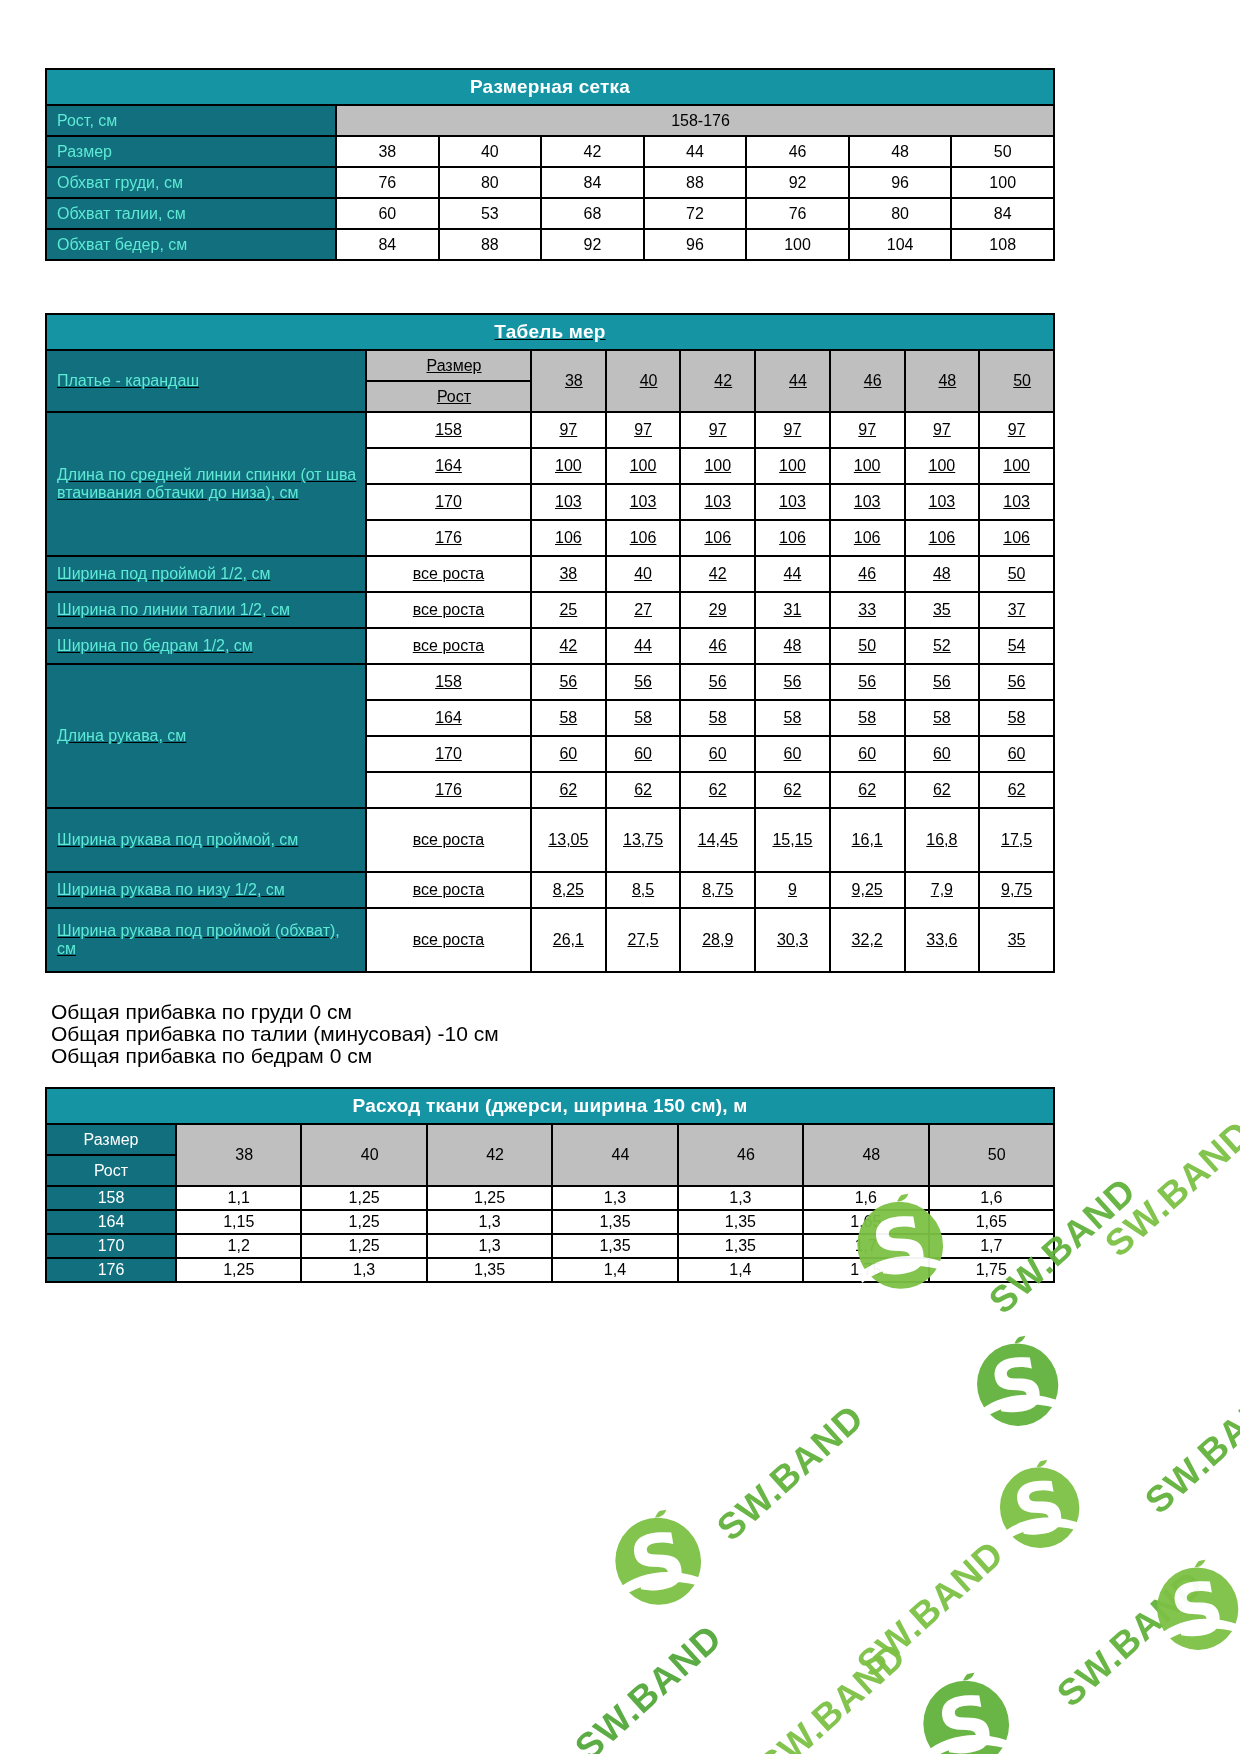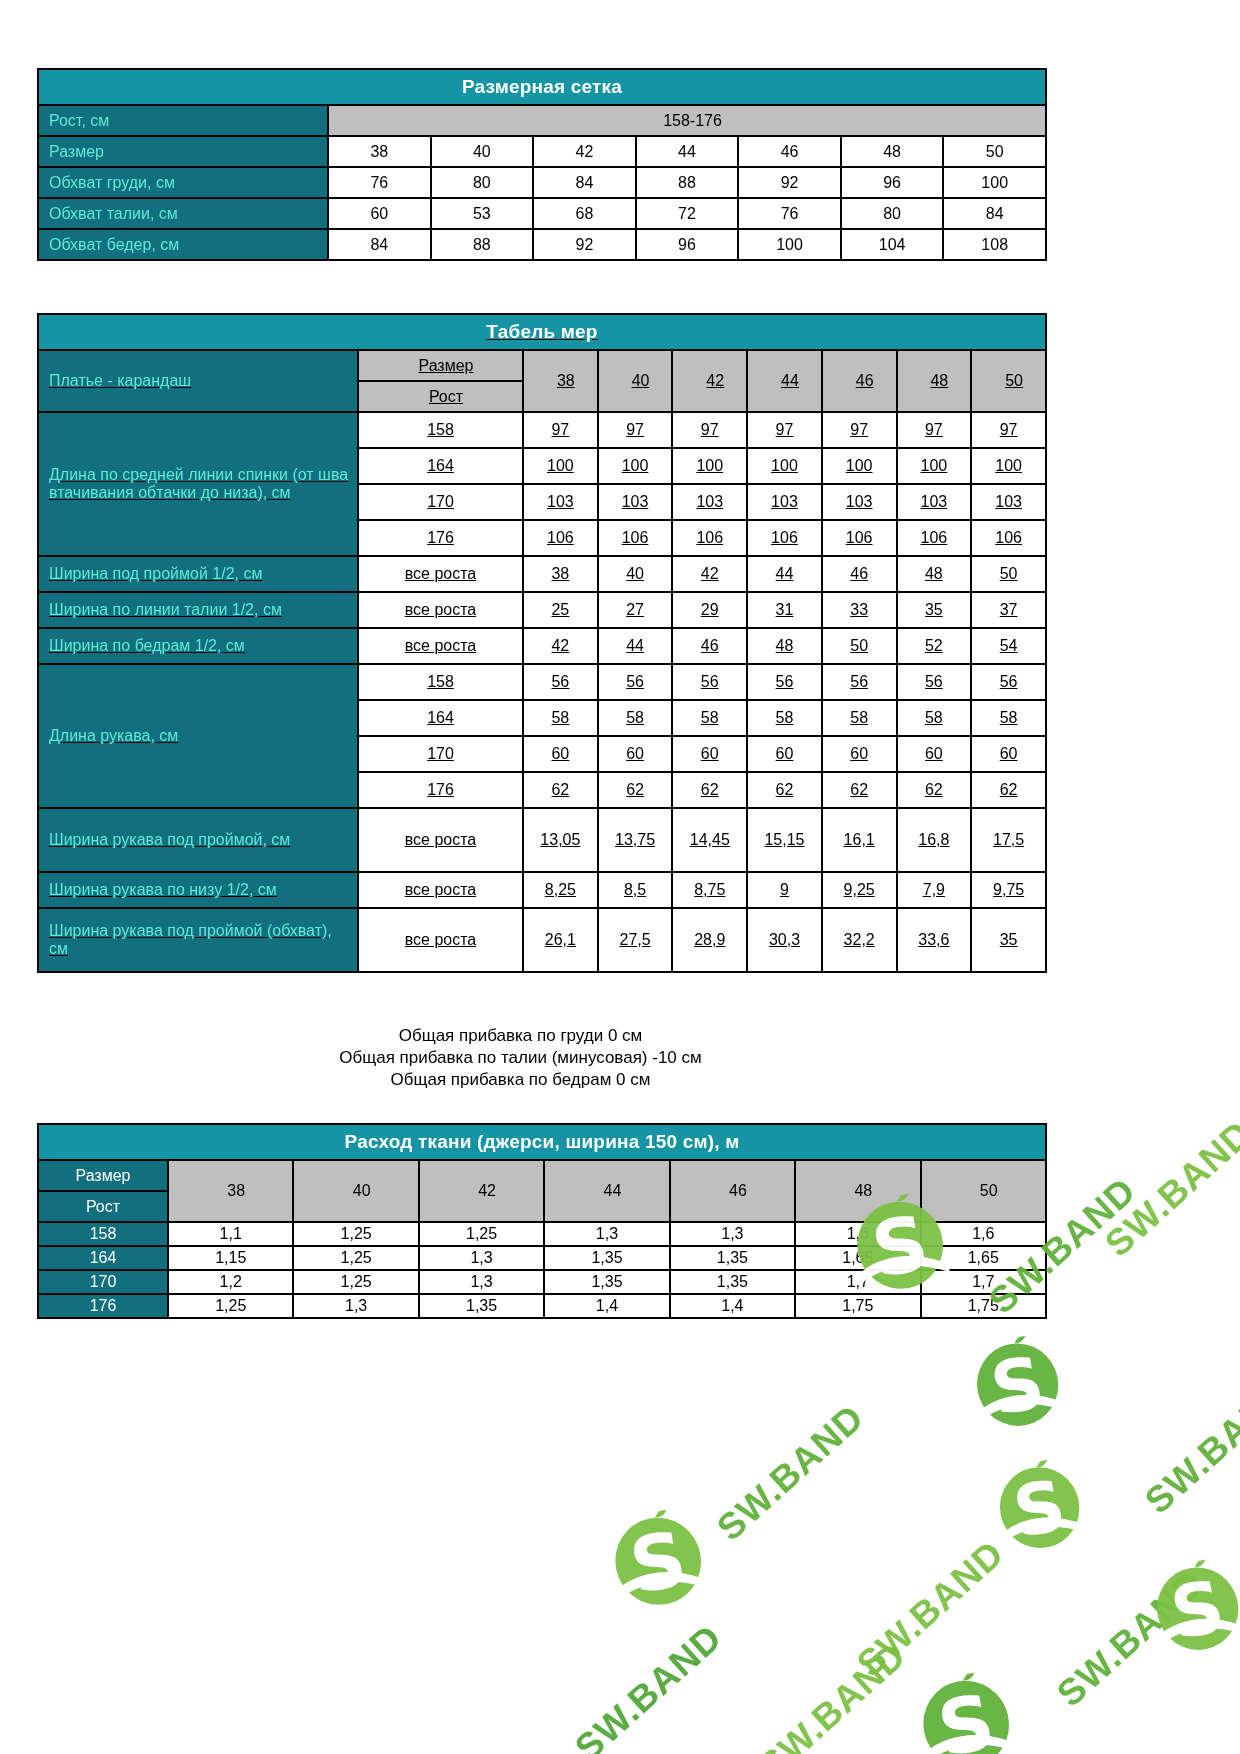--- a/index.html
+++ b/index.html
@@ -3,21 +3,21 @@
 <meta charset="utf-8">
 <style>
   * { margin:0; padding:0; box-sizing:border-box; }
   html,body { background:#fff; }
   body {
     width:1240px; height:1754px;
     font-family:"Liberation Sans", sans-serif;
     position:relative;
   }
   .page { position:absolute; inset:0; overflow:hidden; background:#fff; }
-  .content { position:absolute; left:37px; top:68px; width:961px; }
+  .content { position:absolute; left:45px; top:68px; width:961px; }
 
   table { border-collapse:collapse; table-layout:fixed; width:1010px; background:#fff; }
   td {
     border:2px solid #000;
     font-size:16px; color:#000;
     text-align:center; vertical-align:middle;
     padding:2px 5px;
     overflow:hidden;
   }
   tr.ttl td {
@@ -27,25 +27,25 @@
   }
   .lbl { background:#116f7e; color:#5eead4; text-align:left; padding-left:10px; }
   .teal-center { background:#116f7e; color:#fff; text-align:center; }
   .gray { background:#bfbfbf;padding-left:16px; }
 
   .t1 td { height:31px; }
   .t2 { margin-top:52px;text-decoration:underline; }
   .t2 td { height:36px; }
   .t2 tr.hdr td { height:31px; }
   .t2 tr.tall td { height:64px; }
-  .t3 { margin-top:32px; }
+  .t3 { margin-top:20px; }
   .t3 td { height:23px; }
   .t3 tr.hdr td { height:31px; }
 
-  .notes { margin-top:52px; padding-left:6px; font-size:17px; line-height:22px; color:#000;text-align:center; }
+  .notes { margin-top:28px; padding-left:6px; font-size:21px; line-height:22px; color:#000; }
 
   
   .watermarks { position:absolute; inset:0; pointer-events:none; }
   .wm { position:absolute; opacity:.95; }
   .wm-text {
     font-weight:bold; font-size:37px; letter-spacing:1px;
     transform:rotate(-42deg); white-space:nowrap;
   }
   .wm-logo { width:95px; height:95px; transform:rotate(-10deg); }
   .g-light { color:#7cc144; }

